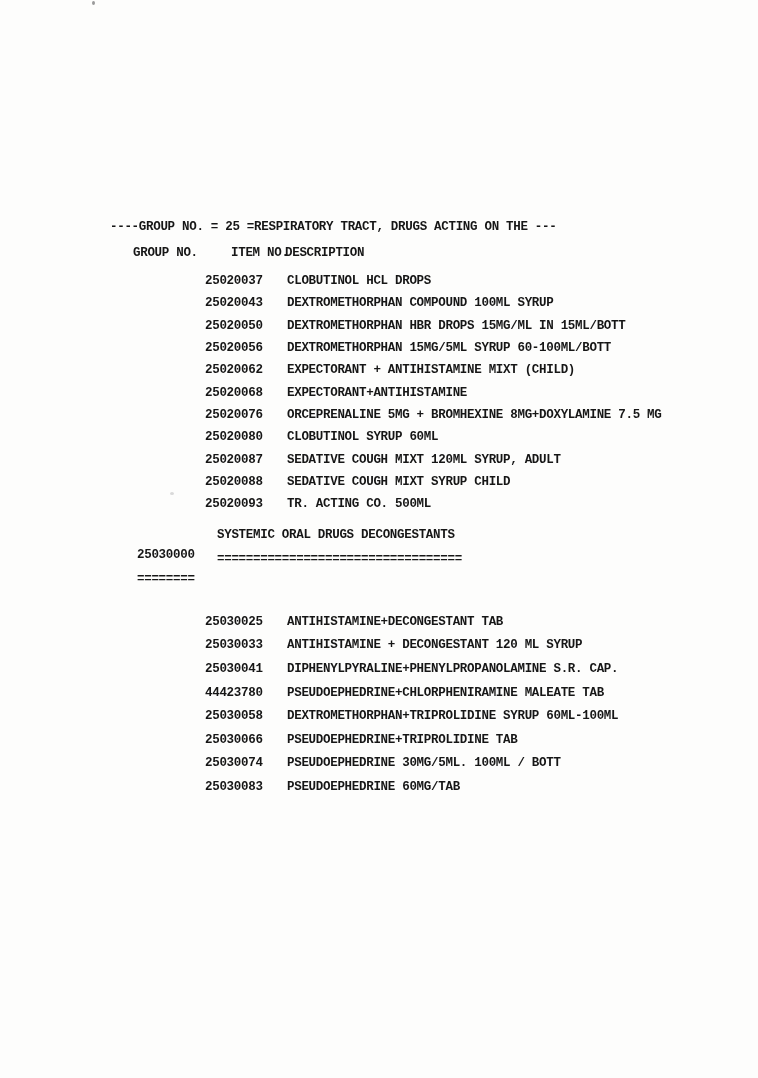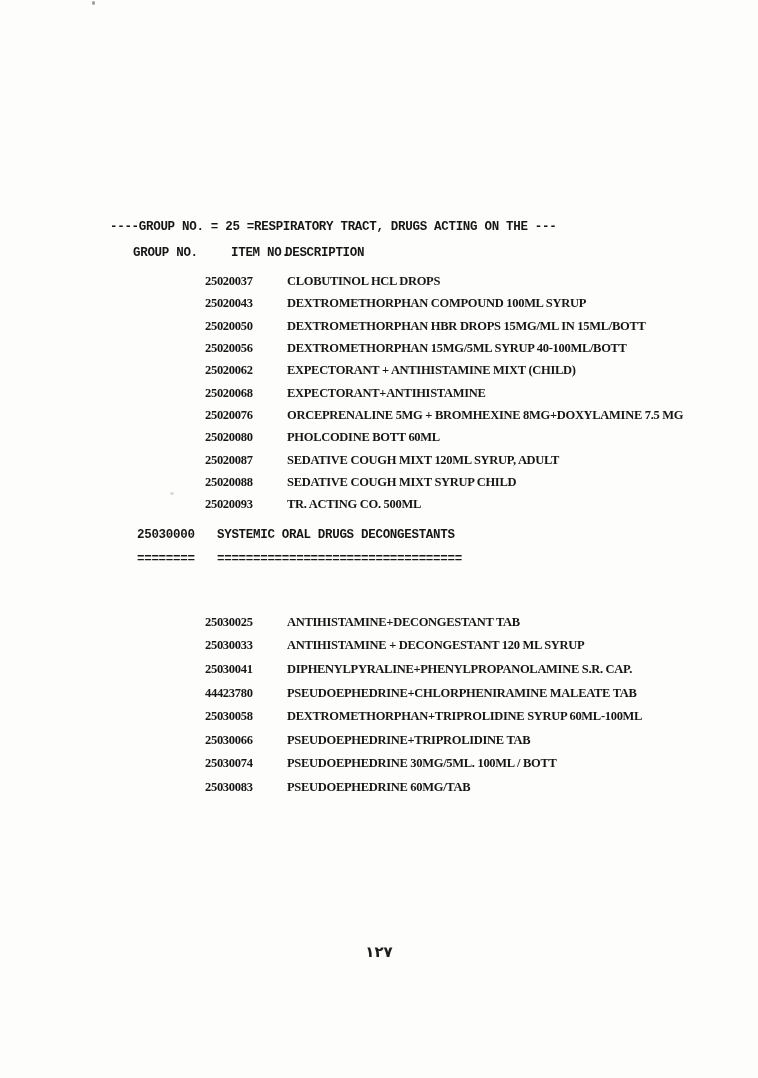--- a/index.html
+++ b/index.html
@@ -25,26 +25,26 @@
   }
   .header1 { left: 110px; top: 221px; }
   .col-group { left: 133px; top: 247px; }
   .col-item  { left: 210px; top: 247px; margin-left: 21px; }
   .col-desc  { left: 285px; top: 247px; text-align: right; }
 
   .list { position: absolute; left: 205px; }
   .list1 { top: 270px; --rh: 22.3px; }
   .list2 { top: 610px; --rh: 23.6px; }
   .list .row { position: relative; height: var(--rh); }
-  .list .row .t { position: absolute; top: 50%; transform: translateY(-50%); font-family: Liberation Serif, serif; }
+  .list .row .t { position: absolute; top: 50%; transform: translateY(-50%); }
   .list .row .code { left: 0; }
   .list .row .desc { left: 82px; }
 
   .section-line .sec-code,
-  .section-underline .sec-code { left: 137px; }
+  .section-underline .sec-code { left: 137px; margin-top: 20px; }
   .section-line .sec-title,
   .section-underline .sec-title { left: 217px; }
   .section-line .t { top: 529px; }
   .section-underline .t { top: 553px; }
 
   .page-number {
     position: absolute;
     left: 0; top: 943px;
     width: 758px;
     text-align: center;
@@ -85,41 +85,41 @@
     <span class="t desc">DEXTROMETHORPHAN COMPOUND 100ML SYRUP</span>
   </div>
 
   <div class="row">
     <span class="t code">25020050</span>
     <span class="t desc">DEXTROMETHORPHAN HBR DROPS 15MG/ML IN 15ML/BOTT</span>
   </div>
 
   <div class="row">
     <span class="t code">25020056</span>
-    <span class="t desc">DEXTROMETHORPHAN 15MG/5ML SYRUP 40-100ML/BOTT</span>
+    <span class="t desc">DEXTROMETHORPHAN 15MG/5ML SYRUP 60-100ML/BOTT</span>
   </div>
 
   <div class="row">
     <span class="t code">25020062</span>
     <span class="t desc">EXPECTORANT + ANTIHISTAMINE MIXT (CHILD)</span>
   </div>
 
   <div class="row">
     <span class="t code">25020068</span>
     <span class="t desc">EXPECTORANT+ANTIHISTAMINE</span>
   </div>
 
   <div class="row">
     <span class="t code">25020076</span>
     <span class="t desc">ORCEPRENALINE 5MG + BROMHEXINE 8MG+DOXYLAMINE 7.5 MG</span>
   </div>
 
   <div class="row">
     <span class="t code">25020080</span>
-    <span class="t desc">PHOLCODINE BOTT 60ML</span>
+    <span class="t desc">CLOBUTINOL SYRUP 60ML</span>
   </div>
 
   <div class="row">
     <span class="t code">25020087</span>
     <span class="t desc">SEDATIVE COUGH MIXT 120ML SYRUP, ADULT</span>
   </div>
 
   <div class="row">
     <span class="t code">25020088</span>
     <span class="t desc">SEDATIVE COUGH MIXT SYRUP CHILD</span>
@@ -176,15 +176,14 @@
     <span class="t code">25030074</span>
     <span class="t desc">PSEUDOEPHEDRINE 30MG/5ML. 100ML / BOTT</span>
   </div>
 
   <div class="row">
     <span class="t code">25030083</span>
     <span class="t desc">PSEUDOEPHEDRINE 60MG/TAB</span>
   </div>
 </div>
 
-  <div class="page-number">١٢٧</div>
 
 </div>
 
 </body></html>

